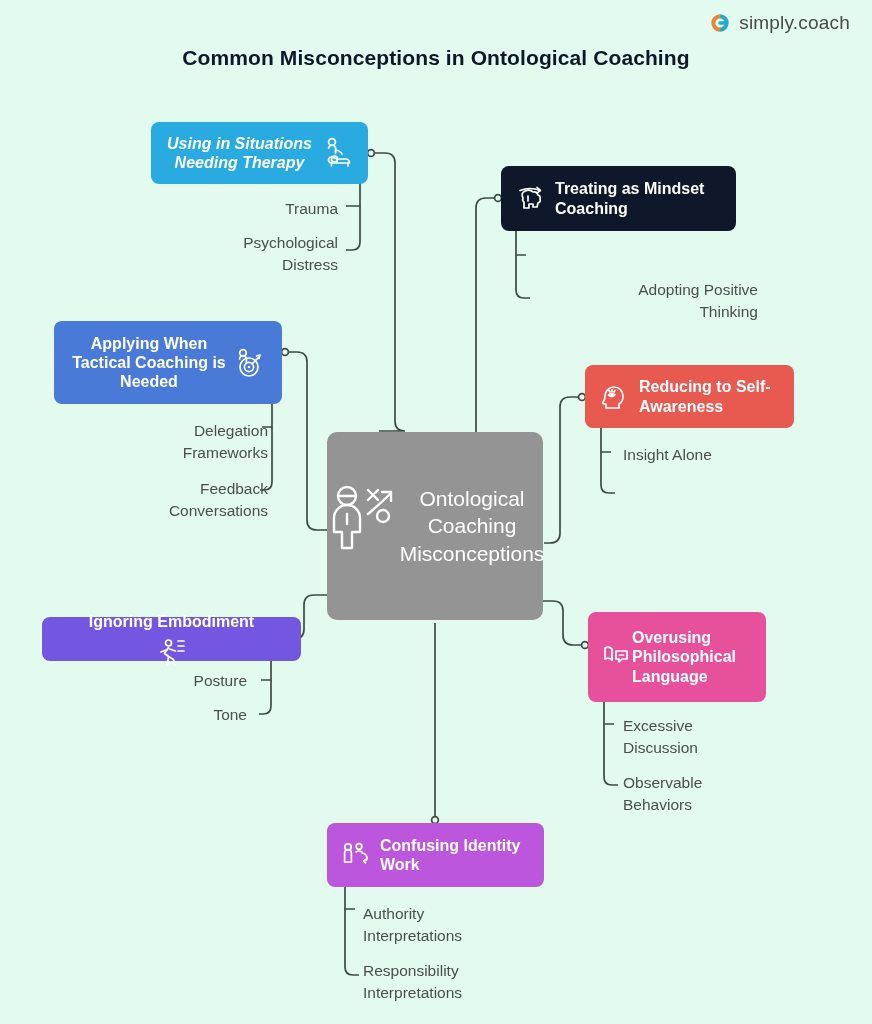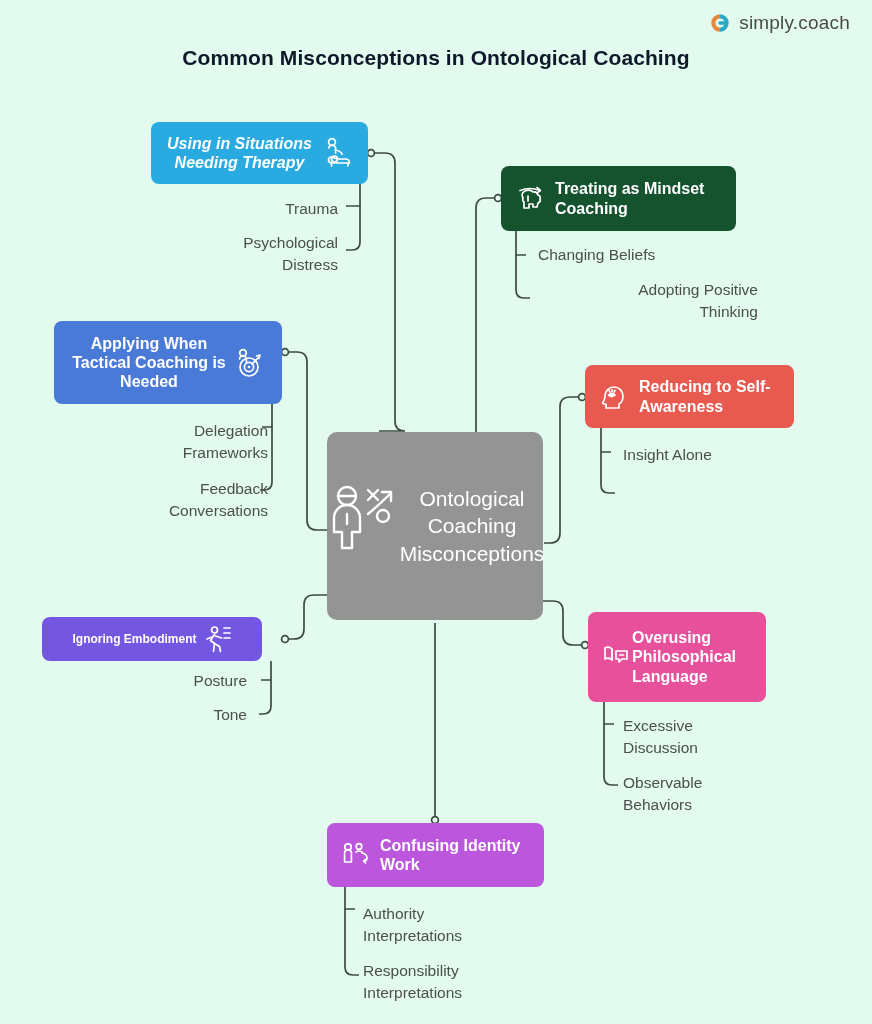--- a/index.html
+++ b/index.html
@@ -48,22 +48,22 @@
     font-weight: normal;
   }
   #center-node .lbl { font-size: 21px; text-align: center; line-height: 1.3; }
   #center-node .ico { margin-bottom: 14px; }
 
   
   #n-therapy   { left: 151px; top: 122px; width: 217px; height: 62px; background: #29abe2;
                  font-size: 16px; text-align: center; justify-content: center; gap: 8px; }
   #n-tactical  { left: 54px;  top: 321px; width: 228px; height: 83px; background: #4a7ad8;
                  font-size: 16px; text-align: center; justify-content: center; gap: 6px; }
-  #n-embody    { left: 42px;  top: 617px; width: 220px; height: 44px; background: #7357e0;
-                 font-size: 12px; justify-content: center; gap: 7px; }
+  #n-embody    { left: 42px;  top: 617px; width: 259px; height: 44px; background: #7357e0;
+                 font-size: 16px; justify-content: center; gap: 7px; flex-direction: column; }
   #n-mindset   { left: 501px; top: 166px; width: 235px; height: 65px; background: #e0812f;
                  font-size: 16px; gap: 10px; }
   #n-selfaware { left: 585px; top: 365px; width: 209px; height: 63px; background: #e8594f;
                  font-size: 16px; gap: 10px; }
   #n-philo     { left: 588px; top: 612px; width: 178px; height: 90px; background: #e7509b;
                  font-size: 16px; }
   #n-identity  { left: 327px; top: 823px; width: 217px; height: 64px; background: #bb56dd;
                  font-size: 16px; gap: 9px; }
 
   .sub {
@@ -206,33 +206,32 @@
         <path d="M10.5 18.5 l5 3 l1 5"></path>
         <path d="M8 12 l-5 2"></path>
         <path d="M11.5 11 l6 2"></path>
         <path d="M20 3 h6 M20 8 h6 M20 13 h6"></path>
       </svg>
     </span>
   </div>
   <div class="sub right-align" style="left:110px; top:670px; width:137px;">Posture</div>
   <div class="sub right-align" style="left:110px; top:704px; width:137px;">Tone</div>
 
-  <div class="node" id="n-mindset" style="background: #14532d;">
+  <div class="node" id="n-mindset" style="background: #0f172a;">
     <span class="ico">
       <svg width="30" height="30" viewBox="0 0 30 30" fill="none" stroke="#ffffff" stroke-width="1.7" stroke-linecap="round" stroke-linejoin="round">
         <path d="M5 6.5 q10 -4 20 0"></path>
         <path d="M22 3.5 l3.4 3 l-3.6 2.6"></path>
         <path d="M8 14 q-2.5 -5 2 -7 q5 -2 8 1 q4 -1 5 3 q3 1 2 4 q1 3 -2 4 l-1 4 h-4 v-3 h-4 v4 h-5 v-6 q-2 -1 -1 -4"></path>
         <path d="M13 12 v5"></path>
       </svg>
     </span>
     <span class="lbl">Treating as Mindset
 Coaching</span>
   </div>
-  <div class="sub" style="left:538px; top:244px; width:220px;">Changing Beliefs</div>
   <div class="sub" style="left:538px; top:279px; width:220px;text-align:right;">Adopting Positive
 Thinking</div>
 
   <div class="node" id="n-selfaware" style="background: rgb(232, 89, 79);">
     <span class="ico">
       <svg width="30" height="30" viewBox="0 0 30 30" fill="none" stroke="#ffffff" stroke-width="1.7" stroke-linecap="round" stroke-linejoin="round">
         <path d="M20 26 v-4 q4 -2 4 -8 a9 9 0 0 0 -18 0 q0 4 -2 6 q-1 1 1 2 h2 v4 z"></path>
         <path d="M9.5 13 q3 -3 6.5 0 q-3 3 -6.5 0 z"></path>
         <circle cx="12.8" cy="13" r="1.5" fill="#ffffff" stroke="none"></circle>
         <path d="M10 8.5 l1 1.5 M13 7.5 v2 M16 8.5 l-1 1.5"></path>

